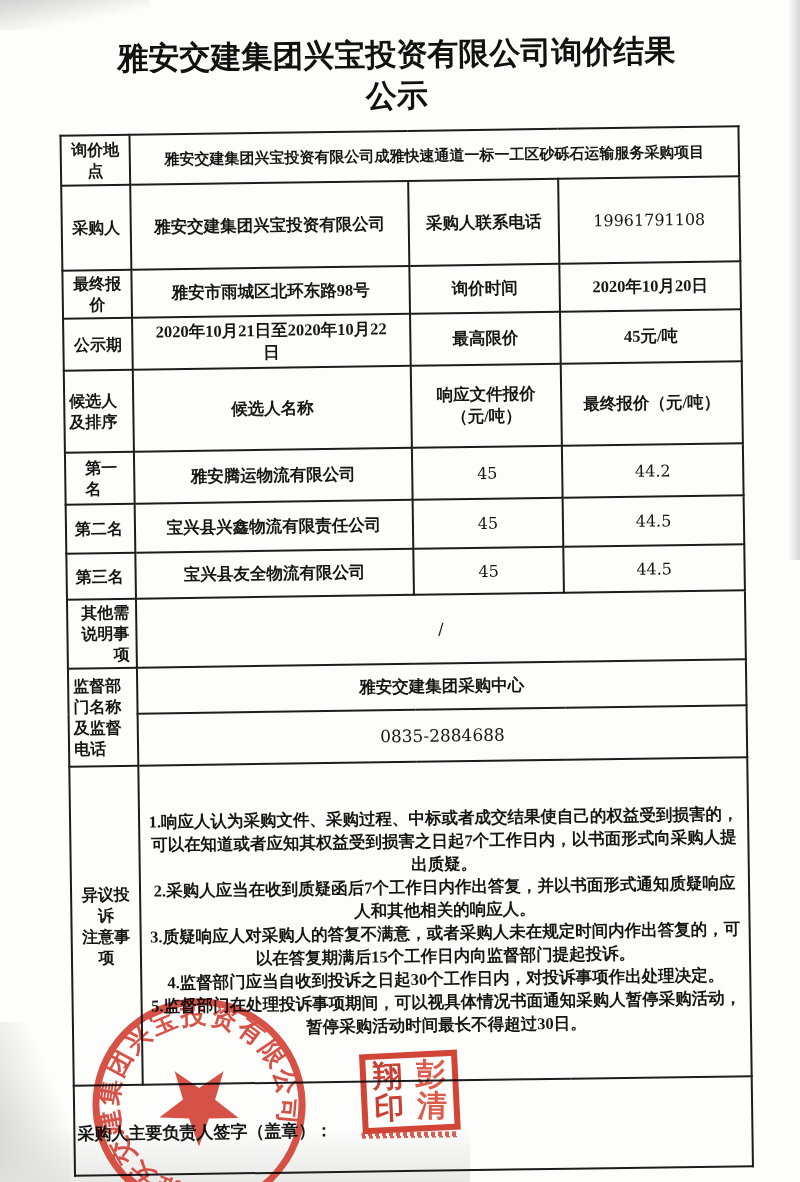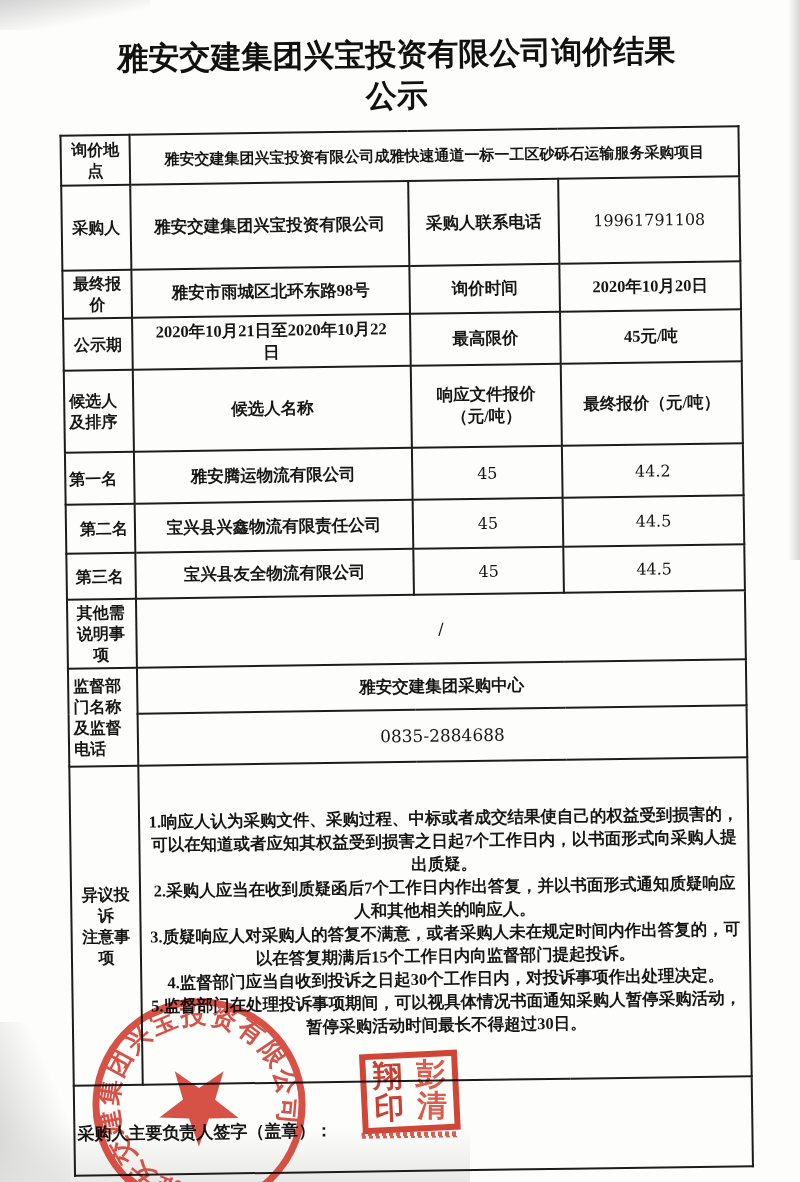--- a/index.html
+++ b/index.html
@@ -110,40 +110,40 @@
     <tr>
       <td class="lbl" style="height:76px;text-align:left;padding-left:4px">候选人
 及排序</td>
       <td class="v-bold">候选人名称</td>
       <td class="v-bold wrapval">响应文件报价
 （元/吨）</td>
       <td class="v-bold">最终报价（元/吨）</td>
     </tr>
 
     <tr>
-      <td class="lbl" style="height:46px;text-align:left;padding-left:3px">第一名</td>
+      <td class="lbl" style="height:46px;text-align:left;padding-left:19px">第一名</td>
       <td class="v-bold">雅安腾运物流有限公司</td>
       <td class="v-num">45</td>
       <td class="v-num">44.2</td>
     </tr>
     <tr>
-      <td class="lbl" style="height:43px;text-align:right;padding-left:3px">第二名</td>
+      <td class="lbl" style="height:43px;text-align:center;padding-left:3px">第二名</td>
       <td class="v-bold">宝兴县兴鑫物流有限责任公司</td>
       <td class="v-num">45</td>
       <td class="v-num">44.5</td>
     </tr>
     <tr>
       <td class="lbl" style="height:40px;text-align:center;padding-left:3px">第三名</td>
       <td class="v-bold">宝兴县友全物流有限公司</td>
       <td class="v-num">45</td>
       <td class="v-num">44.5</td>
     </tr>
 
     <tr>
-      <td class="lbl" style="height:43px;text-align:center;padding-left:4px;vertical-align:top">其他需
+      <td class="lbl" style="height:43px;text-align:right;padding-left:4px;vertical-align:top">其他需
 说明事
 项</td>
       <td colspan="3" class="v-num">/</td>
     </tr>
 
     <tr>
       <td class="lbl" rowspan="2" style="text-align:left;padding-left:4px">监督部
 门名称
 及监督
 电话</td>

